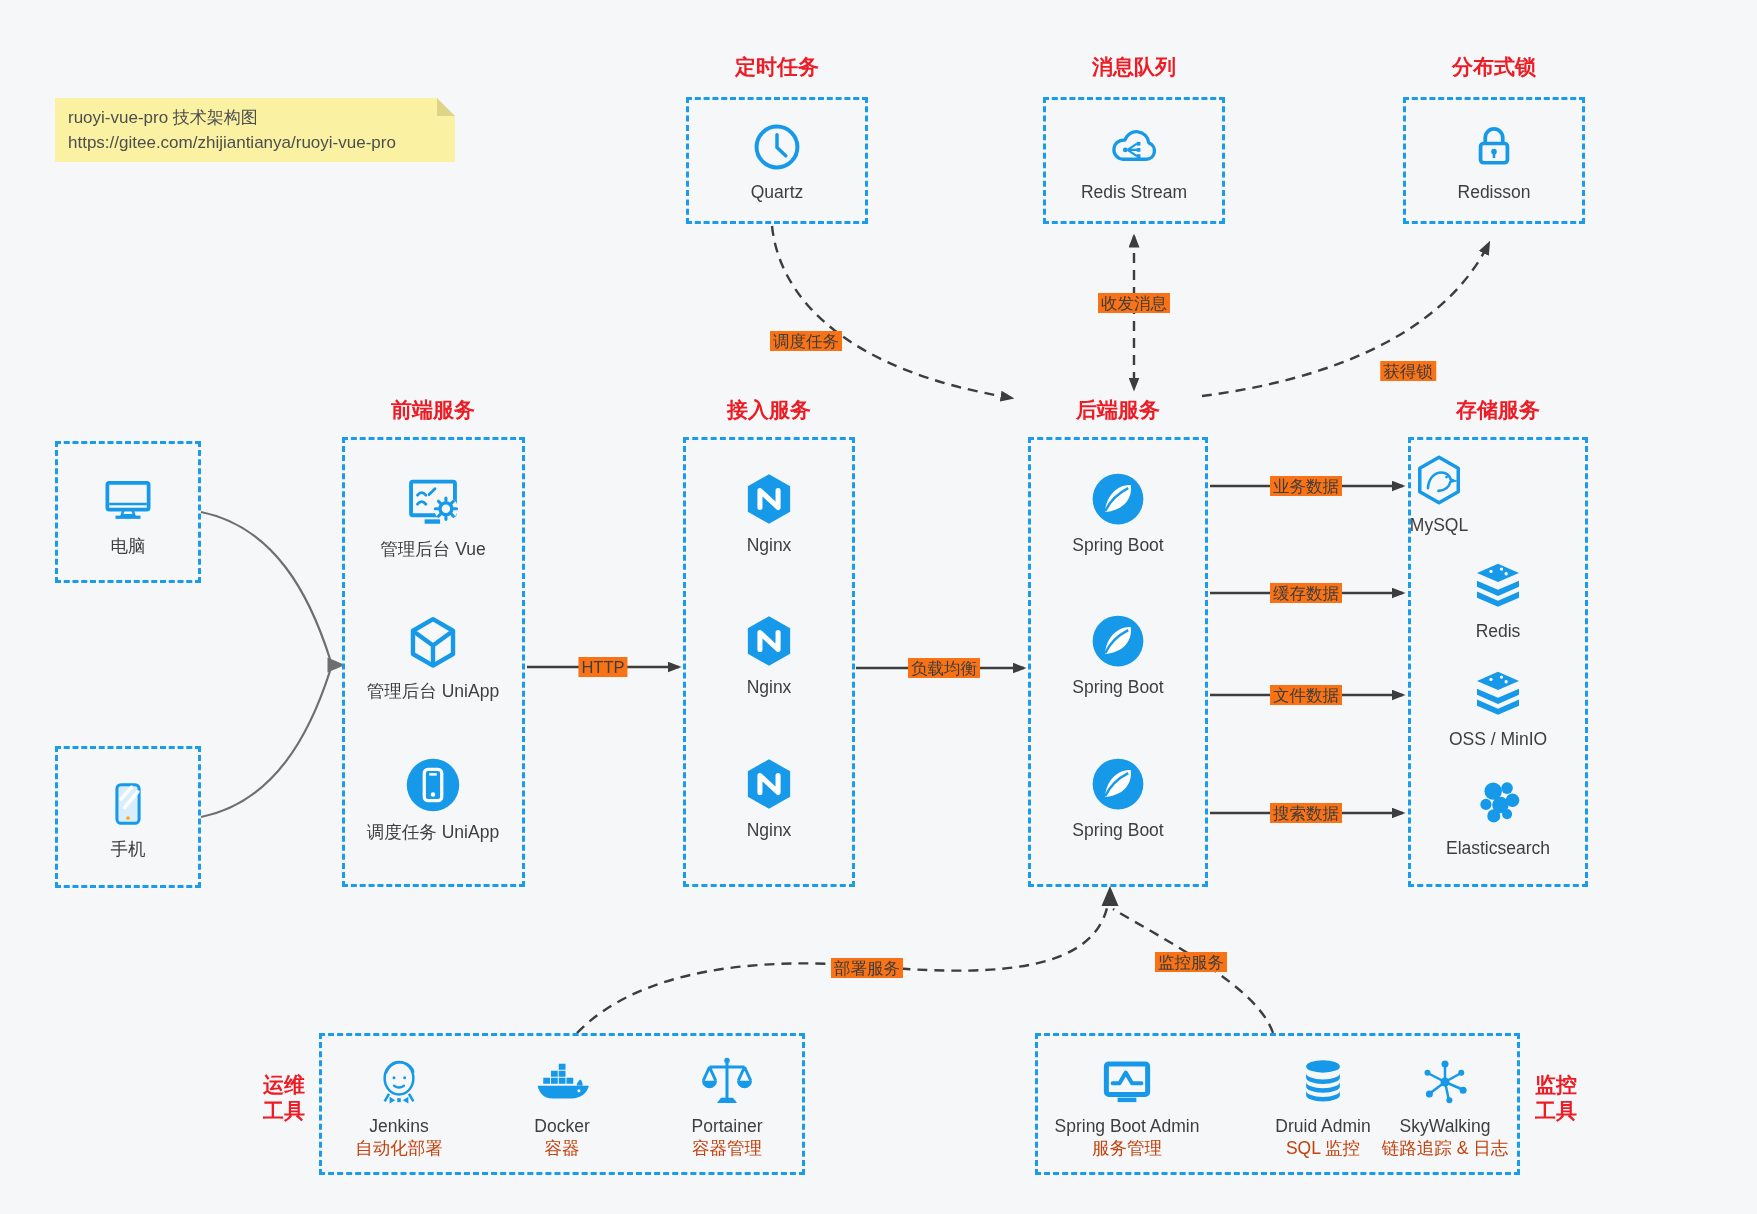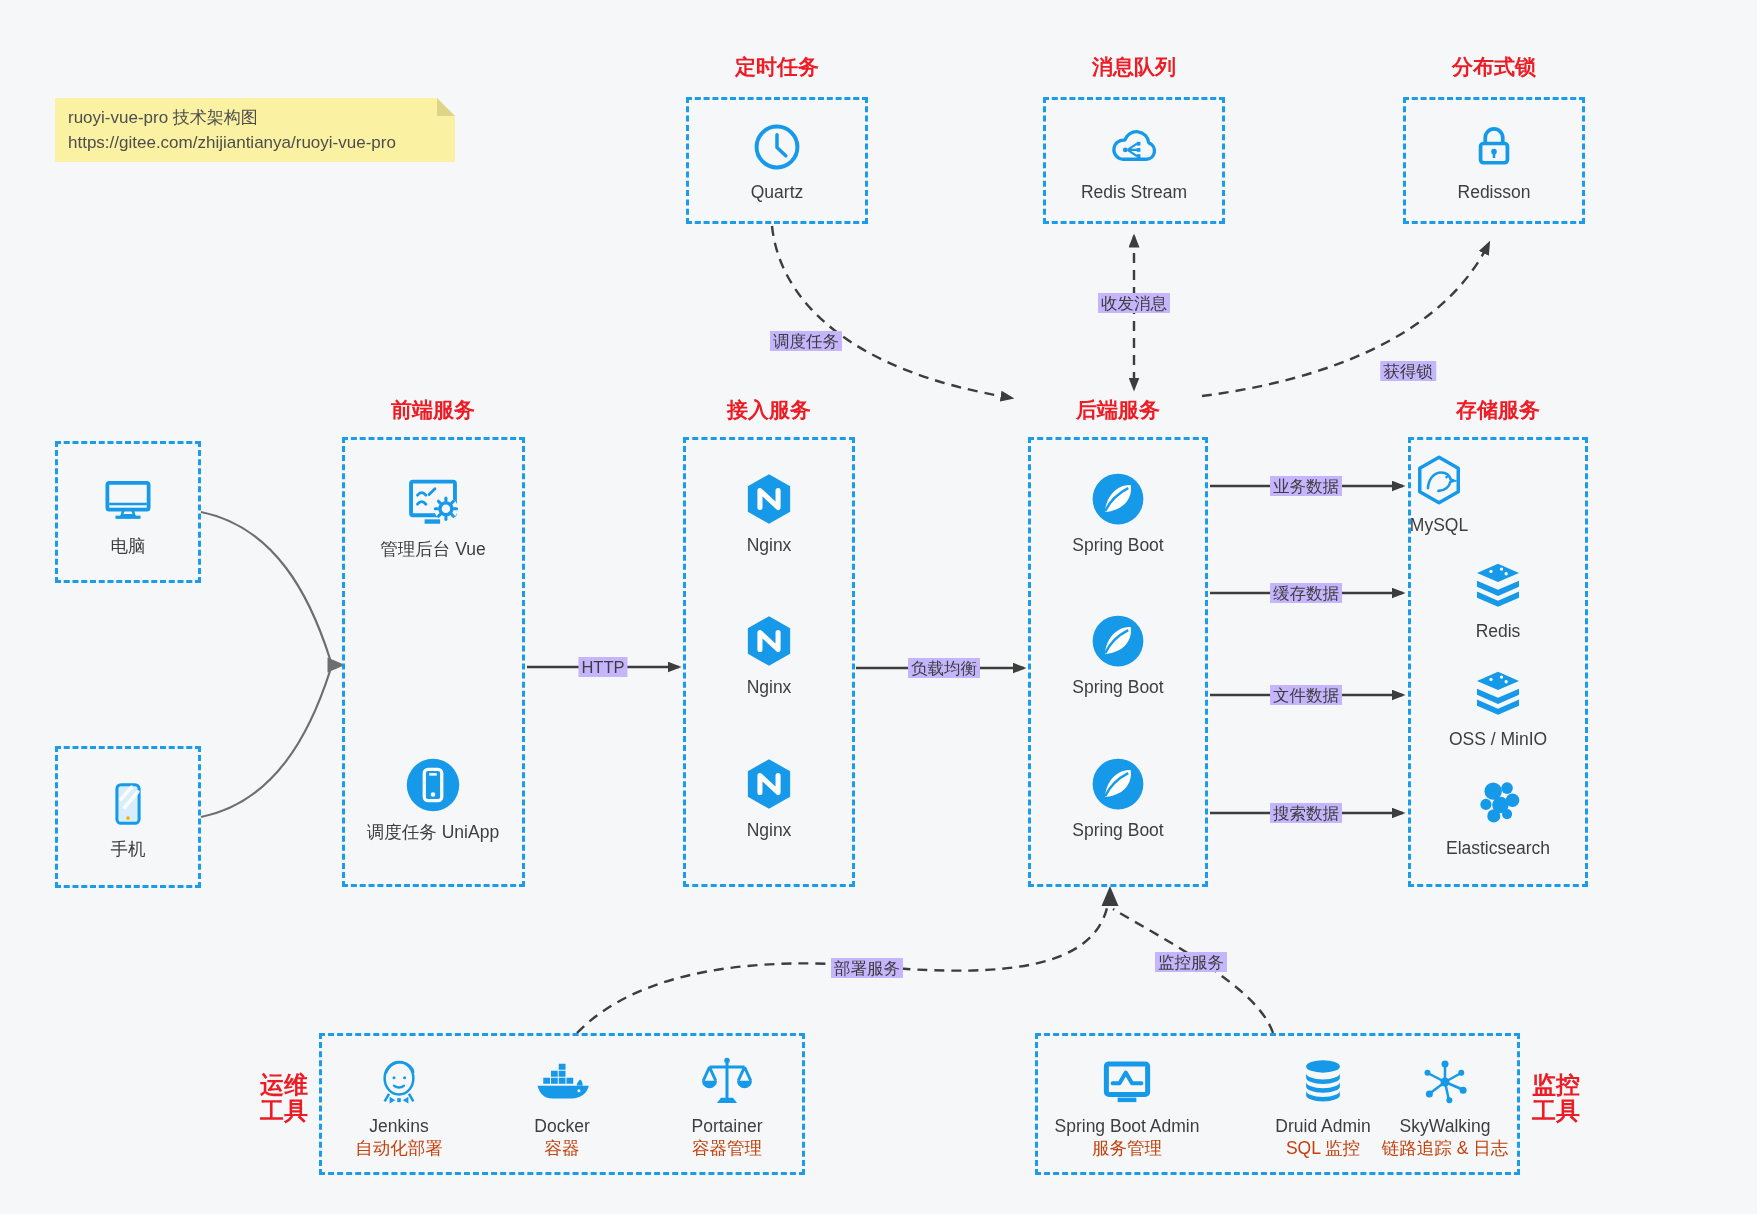--- a/index.html
+++ b/index.html
@@ -11,24 +11,24 @@
   .wires{position:absolute;left:0;top:0;}
   .s{stroke:var(--ink);stroke-width:2.4;fill:none;}
   .d{stroke:var(--ink);stroke-width:2.4;fill:none;stroke-dasharray:10 7;}
   .g{stroke:#6e6e6e;stroke-width:2.2;fill:none;}
   .gbox{position:absolute;border:3px dashed #1b9ceb;box-sizing:border-box;background:transparent;}
   .gtitle{position:absolute;transform:translateX(-50%);color:var(--red);font-weight:bold;
     font-size:21px;line-height:26px;white-space:nowrap;}
   .node{position:absolute;display:flex;flex-direction:column;align-items:center;justify-content:center;text-align:center;}
   .node .lbl{font-size:17.5px;color:#3e3e3e;margin-top:7px;white-space:nowrap;line-height:20px;}
   .node .lbl2{font-size:17.5px;color:#c2410c;margin-top:2px;white-space:nowrap;line-height:20px;}
-  .chip{position:absolute;transform:translate(-50%,-50%);background:#c4b5fd;color:var(--ink);
+  .chip{position:absolute;transform:translate(-50%,-50%);background:#f97316;color:var(--ink);
     font-size:16.5px;line-height:20px;padding:0 3px;white-space:nowrap;}
   .sidered{position:absolute;transform:translateX(-50%);color:var(--red);font-weight:bold;
-    font-size:24px;line-height:26px;white-space:nowrap;}
+    font-size:21px;line-height:26px;white-space:nowrap;}
   .note{position:absolute;left:55px;top:98px;width:400px;height:64px;background:#faf2a2;
     color:#4e4e4e;font-size:17px;line-height:25px;padding:7px 0 0 13px;box-sizing:border-box;}
   .note::after{content:"";position:absolute;top:0;right:0;width:0;height:0;
     border-top:18px solid #f6f7f8;border-left:18px solid #ded386;}
   svg.ic{display:block;}
 </style>
 </head>
 <body>
 
 <div class="stage">
@@ -262,20 +262,26 @@
 </div>
 
 <div class="gtitle" style="left:433px;top:397px;">前端服务</div>
 <div class="gbox" style="left:342px;top:437px;width:183px;height:450px;"></div>
 <div class="node" style="left:338px;top:470px;width:190px;">
   <svg class="ic" width="62" height="62">
         <use href="#i-adminvue"></use>
       </svg>
   <div class="lbl">管理后台 Vue</div>
 </div>
+<div class="node" style="left:338px;top:612px;width:190px;">
+  <svg class="ic" width="62" height="62">
+        <use href="#i-cube"></use>
+      </svg>
+  <div class="lbl">管理后台 UniApp</div>
+</div>
 <div class="node" style="left:338px;top:755px;width:190px;">
   <svg class="ic" width="60" height="60">
         <use href="#i-usercircle"></use>
       </svg>
   <div class="lbl">调度任务 UniApp</div>
 </div>
 
 <div class="gtitle" style="left:769px;top:397px;">接入服务</div>
 <div class="gbox" style="left:683px;top:437px;width:172px;height:450px;"></div>
 <div class="node" style="left:674px;top:470px;width:190px;">

